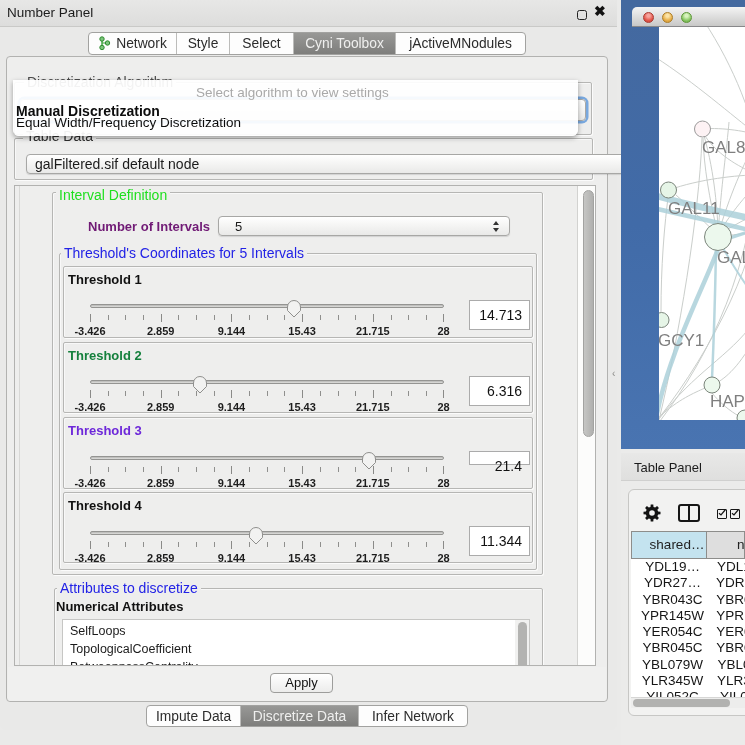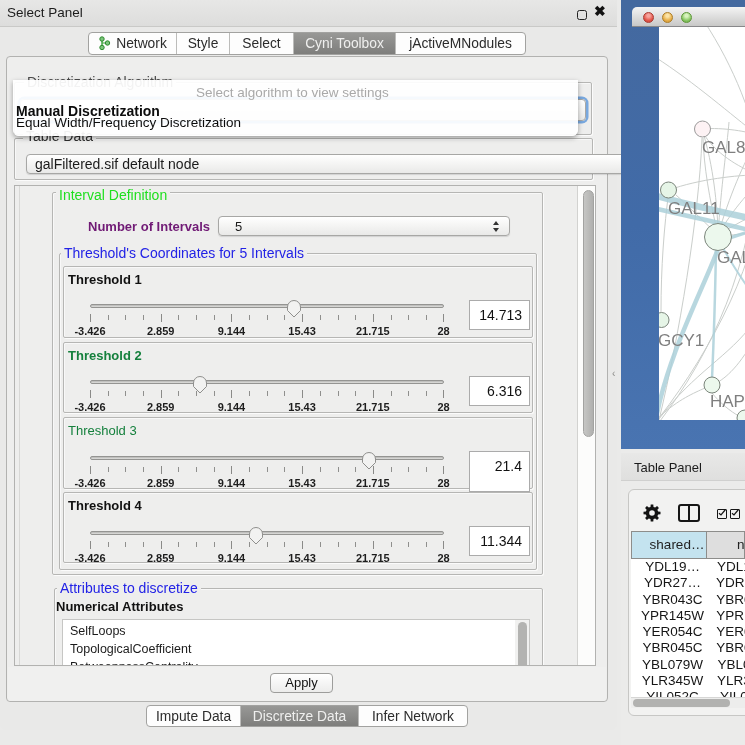--- a/index.html
+++ b/index.html
@@ -22,21 +22,21 @@
   .seg div { font-size:13.8px; color:#2c2c2c; display:flex; align-items:center; justify-content:center; border-right:1px solid #bcbcba; }
   .seg div:last-child { border-right:none; }
   .seg div.sel { background:linear-gradient(#989896,#7e7e7c); color:#efefee; }
 </style>
 </head>
 <body>
 
 <div class="abs" style="left:0;top:0;width:617px;height:730px;background:#e9e9e8;border-radius:0 0 6px 6px;"></div>
 
 <div class="abs" style="left:0;top:0;width:617px;height:27px;background:linear-gradient(#e7e7e6,#dddddc);border-bottom:1px solid #c9c9c7;"></div>
-<div class="abs" style="left:7px;top:5px;font-size:13.5px;color:#1c1c1c;">Select Panel</div>
+<div class="abs" style="left:7px;top:5px;font-size:13.5px;color:#1c1c1c;">Number Panel</div>
 <div class="abs" style="left:577px;top:10px;width:10px;height:10px;border:1.6px solid #222;border-radius:2.5px;"></div>
 <div class="abs" style="left:594px;top:3px;font-size:14px;font-weight:bold;color:#111;">✖</div>
 
 <div class="abs" style="left:6px;top:56px;width:602px;height:646px;background:#eeeeed;border:1px solid #b2b2b0;border-radius:4px;"></div>
 
 <div class="seg" style="left:88px;top:32px;height:23px;">
   <div style="width:88px;">
     <svg width="13" height="15" viewBox="0 0 13 15" style="margin-right:5px;">
       <line x1="4" y1="3.5" x2="4" y2="11" stroke="#3da23d" stroke-width="1.4"></line>
       <line x1="4" y1="7" x2="9" y2="7" stroke="#3da23d" stroke-width="1.2"></line>
@@ -115,36 +115,36 @@
     <div class="slab" style="left:357.8px;top:215px;">21.715</div>
     <div class="slab" style="left:428.5px;top:215px;">28</div>
     <div class="thumb" style="left:177px;top:189px;">
       <svg width="16" height="20">
           <path d="M1.5,8 a6.5,6.5 0 0 1 13,0 v3.5 L8,18 L1.5,11.5 z" fill="#f2f2f1" stroke="#8f8f8d"></path>
         </svg>
     </div>
     <div class="tfield" style="left:454px;top:190px;width:61px;height:30px;line-height:28px;padding-right:7px;">6.316</div>
 
     <div class="abs etched" style="left:48px;top:231px;width:470px;height:72px;background:#eeeeed;"></div>
-    <div class="abs" style="left:53px;top:237px;font-size:13px;font-weight:normal;color:#15803d;">Threshold 3</div>
+    <div class="abs" style="left:53px;top:237px;font-size:13px;font-weight:bold;color:#6d28d9;">Threshold 3</div>
     <div class="track" style="left:75px;top:270px;"></div>
     <div class="ticks" style="left:75px;top:281px;width:354px;"></div>
       <div class="ticksM" style="left:75px;top:280px;"></div>
     <div class="slab" style="left:75px;top:291px;">-3.426</div>
     <div class="slab" style="left:145.7px;top:291px;">2.859</div>
     <div class="slab" style="left:216.4px;top:291px;">9.144</div>
     <div class="slab" style="left:287.1px;top:291px;">15.43</div>
     <div class="slab" style="left:357.8px;top:291px;">21.715</div>
     <div class="slab" style="left:428.5px;top:291px;">28</div>
     <div class="thumb" style="left:346px;top:265px;">
       <svg width="16" height="20">
           <path d="M1.5,8 a6.5,6.5 0 0 1 13,0 v3.5 L8,18 L1.5,11.5 z" fill="#f2f2f1" stroke="#8f8f8d"></path>
         </svg>
     </div>
-    <div class="tfield" style="left:454px;top:265px;width:61px;height:41px;line-height:28px;padding-right:7px;">21.4</div>
+    <div class="tfield" style="left:454px;top:265px;width:61px;height:14px;line-height:28px;padding-right:7px;">21.4</div>
 
     <div class="abs etched" style="left:48px;top:306px;width:470px;height:71px;background:#eeeeed;"></div>
     <div class="abs" style="left:53px;top:312px;font-size:13px;font-weight:bold;color:#111;">Threshold 4</div>
     <div class="track" style="left:75px;top:345px;"></div>
     <div class="ticks" style="left:75px;top:356px;width:354px;"></div>
       <div class="ticksM" style="left:75px;top:355px;"></div>
     <div class="slab" style="left:75px;top:366px;">-3.426</div>
     <div class="slab" style="left:145.7px;top:366px;">2.859</div>
     <div class="slab" style="left:216.4px;top:366px;">9.144</div>
     <div class="slab" style="left:287.1px;top:366px;">15.43</div>

